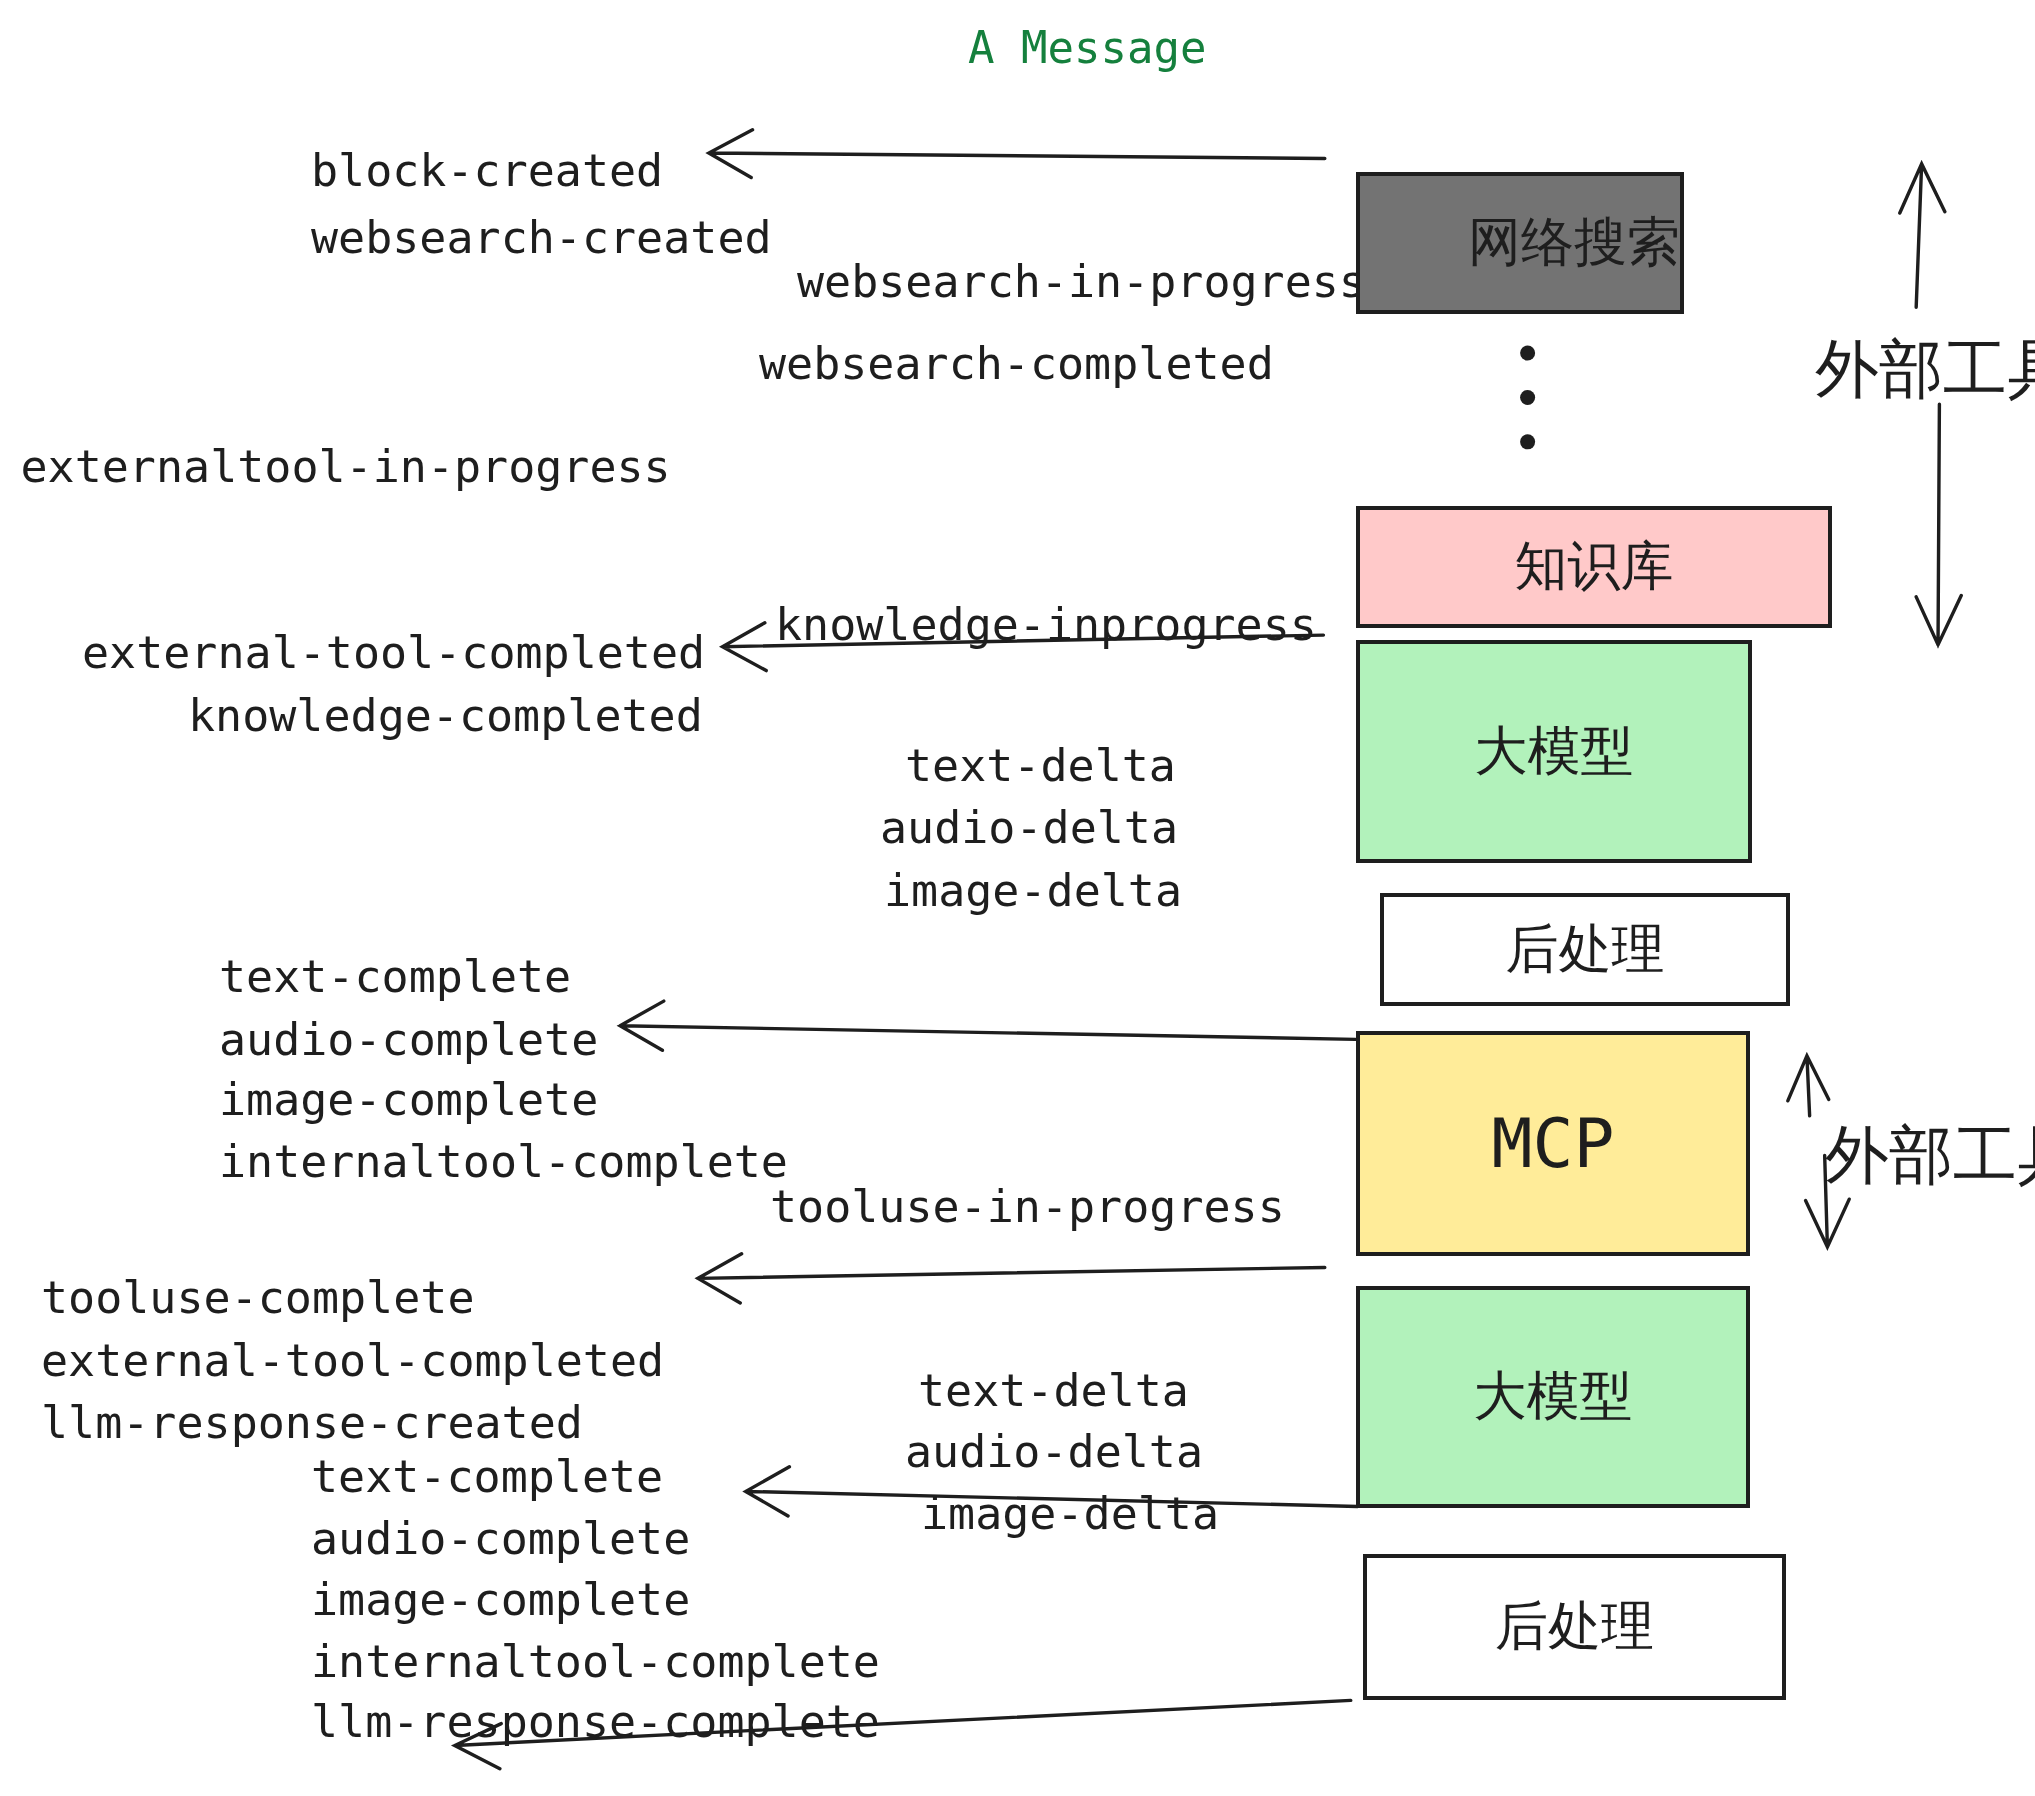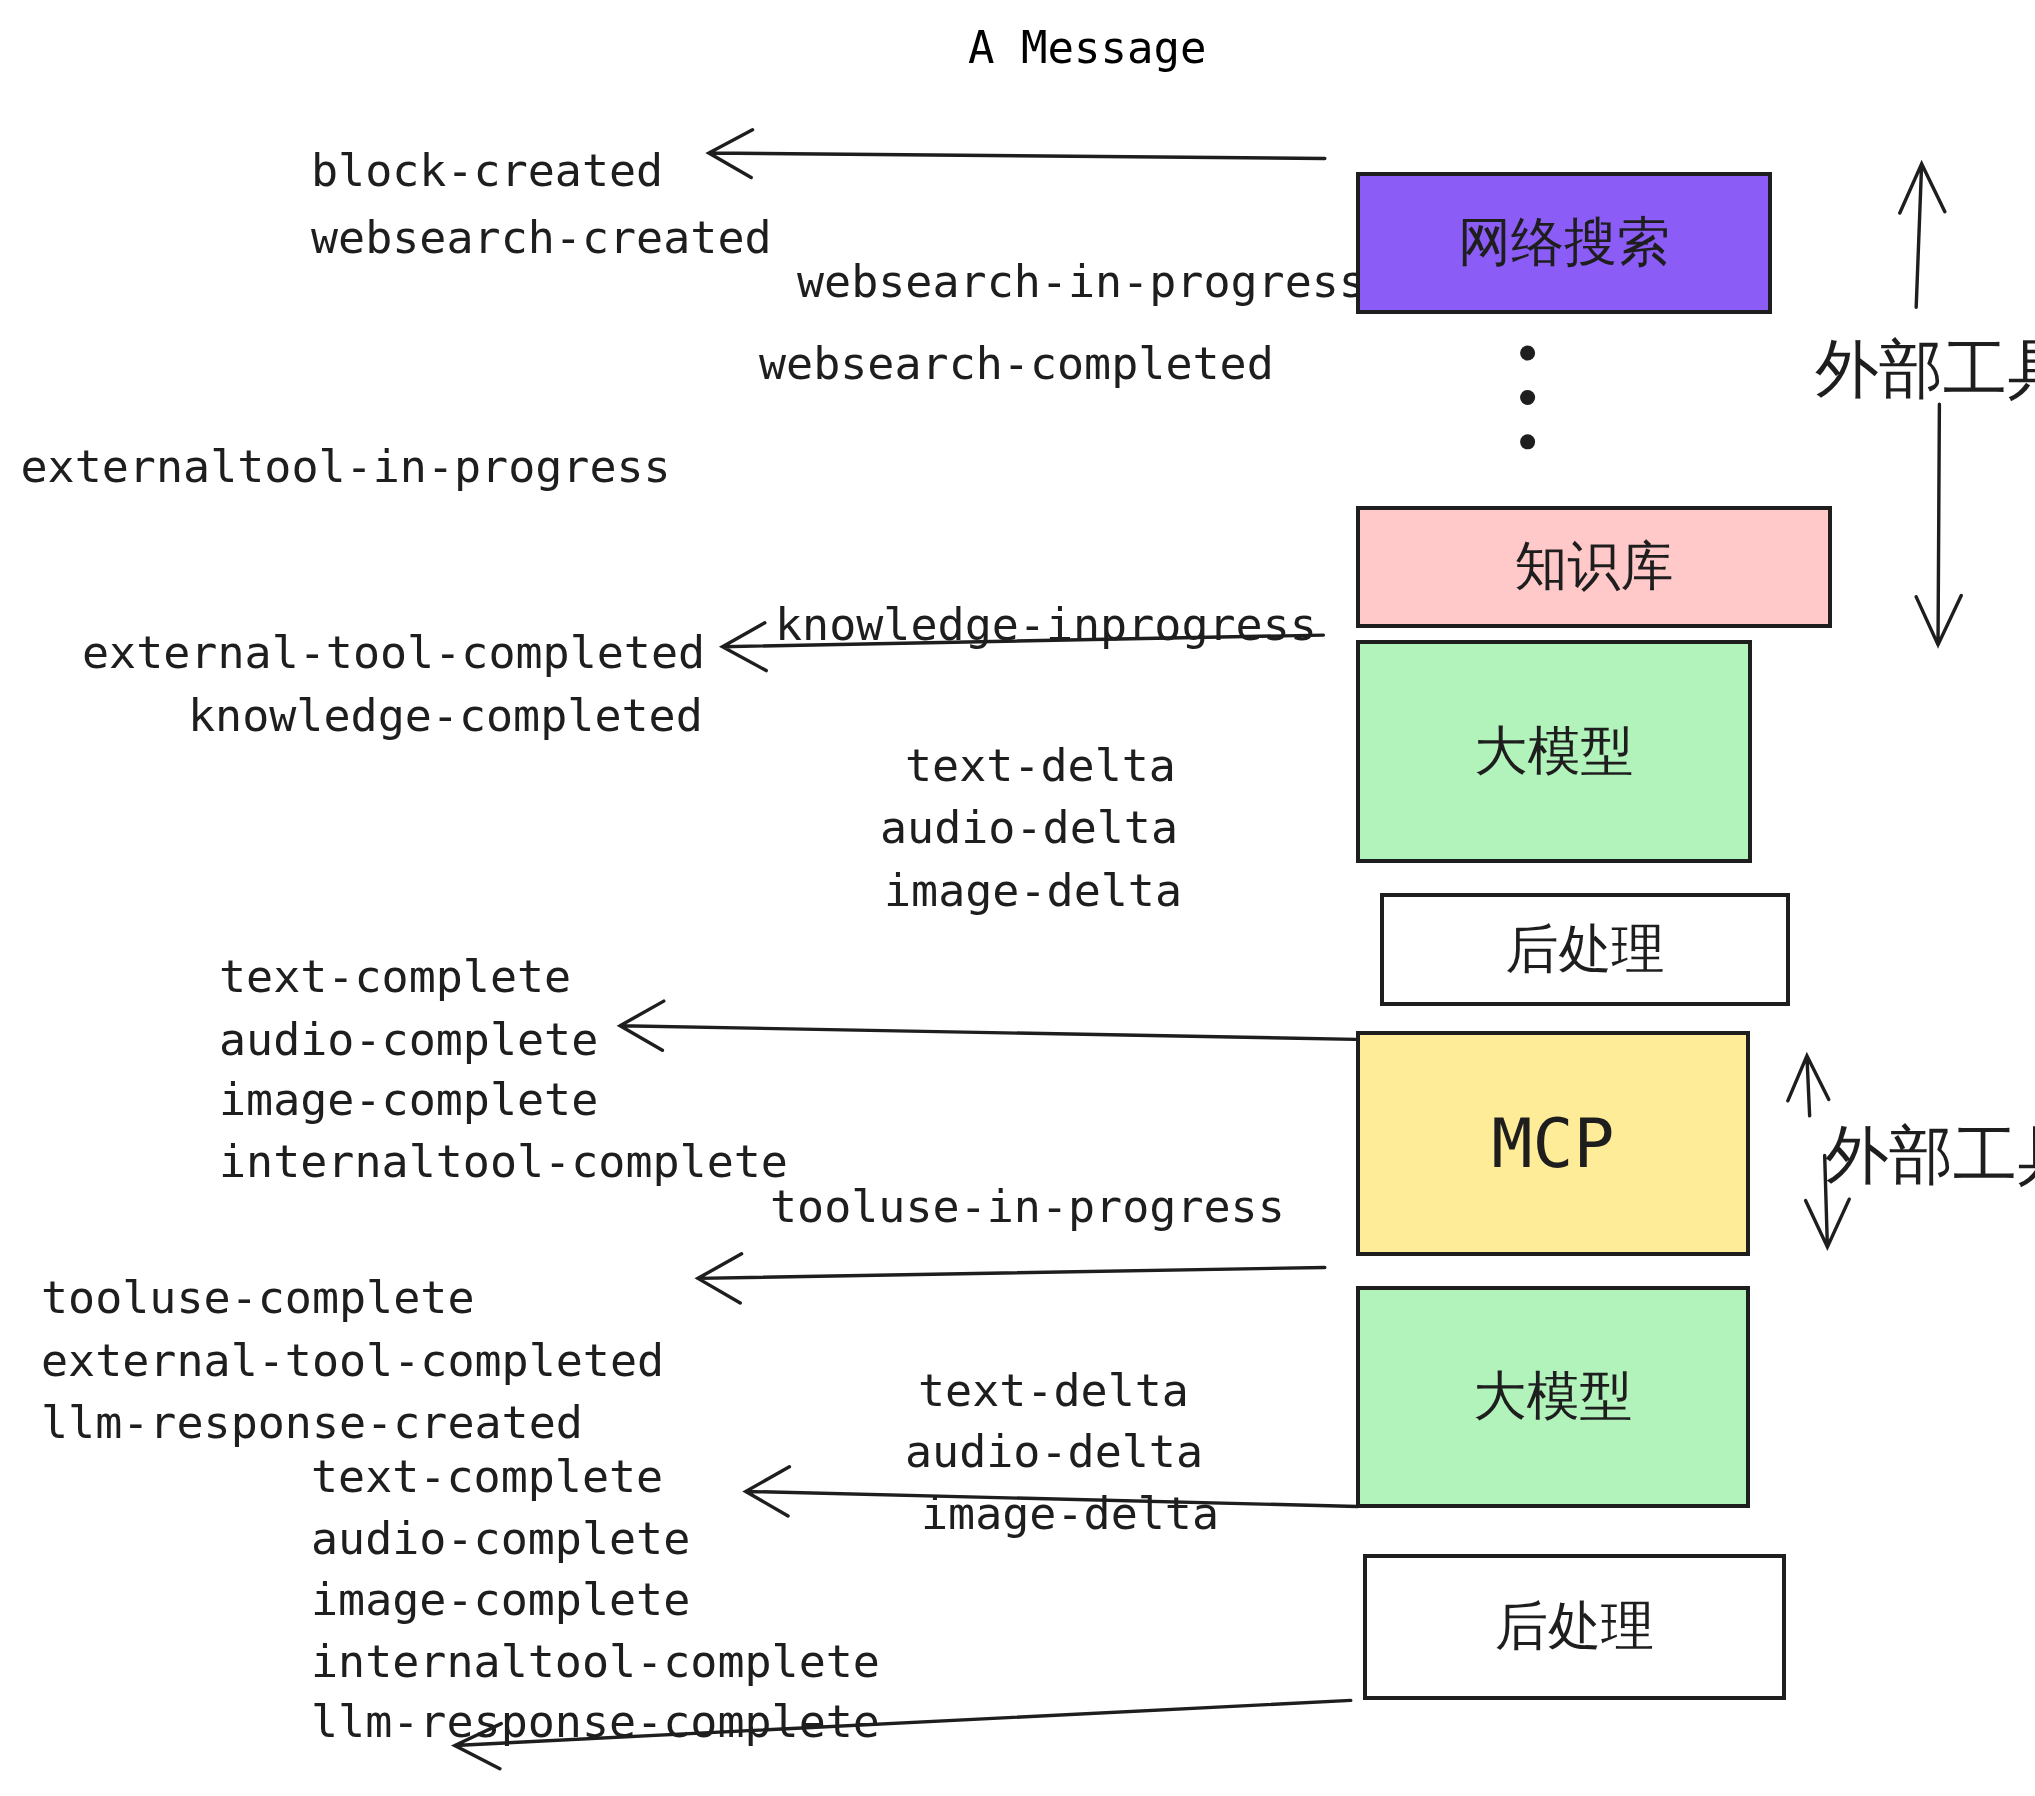--- a/index.html
+++ b/index.html
@@ -11,21 +11,21 @@
     font-size:45px;
     line-height:1.1;
     color:#1e1e1e;
     white-space:nowrap;
     margin-top:44px;
   }
   .title{
     position:absolute;
     font-family:"DejaVu Sans Mono",monospace;
     font-size:44px;
-    color:#000000;
+    color:#15803d;
     white-space:nowrap;
   }
   .box{
     position:absolute;
     box-sizing:border-box;
     border:4.1px solid #1e1e1e;
     display:flex;align-items:center;justify-content:center;
     font-family:"DejaVu Sans",sans-serif;
     font-size:53px;
     color:#1e1e1e;
@@ -104,21 +104,21 @@
   <div class="ev" style="left:918px;top:1322px">text-delta</div>
   <div class="ev" style="left:905px;top:1383px">audio-delta</div>
   <div class="ev" style="left:921px;top:1445px">image-delta</div>
 
   <div class="ev" style="left:311px;top:1408px">text-complete</div>
   <div class="ev" style="left:311px;top:1470px">audio-complete</div>
   <div class="ev" style="left:311px;top:1531px">image-complete</div>
   <div class="ev" style="left:311px;top:1593px">internaltool-complete</div>
   <div class="ev" style="left:311px;top:1653px">llm-response-complete</div>
 
-  <div class="box" style="left: 1356px; top: 172px; width: 416px; height: 142px; background-color: #8b5cf6;">
+  <div class="box" style="left: 1356px; top: 172px; width: 328px; height: 142px; background-color: #737373; justify-content: flex-end;">
     <span class="box-label">网络搜索</span>
   </div>
 
   <div class="box" style="left: 1356px; top: 506px; width: 476px; height: 122px; background-color: rgb(255, 201, 201);">
     <span class="box-label">知识库</span>
   </div>
 
   <div class="box" style="left: 1356px; top: 640px; width: 396px; height: 223px; background-color: rgb(178, 242, 187);">
     <span class="box-label">大模型</span>
   </div>

